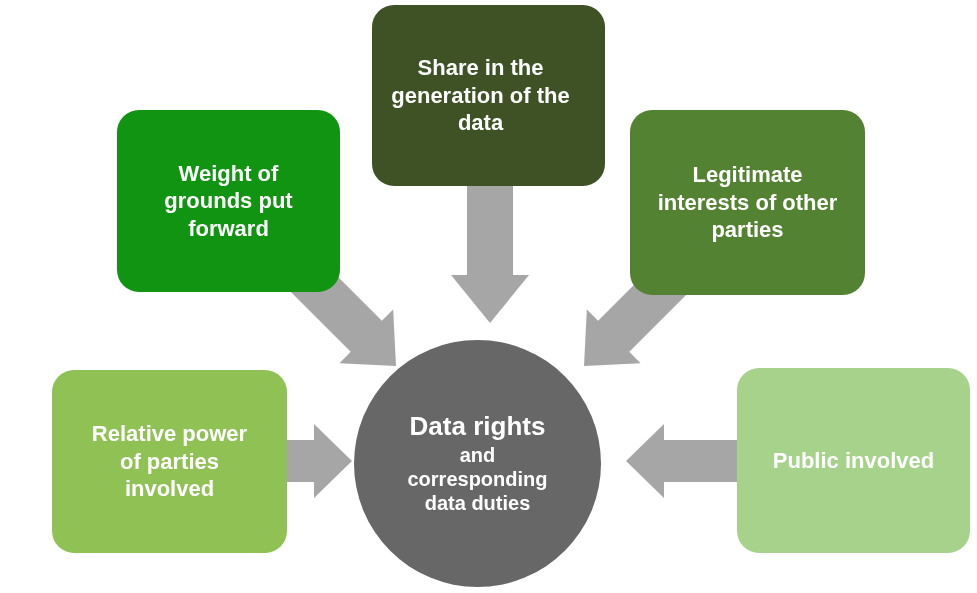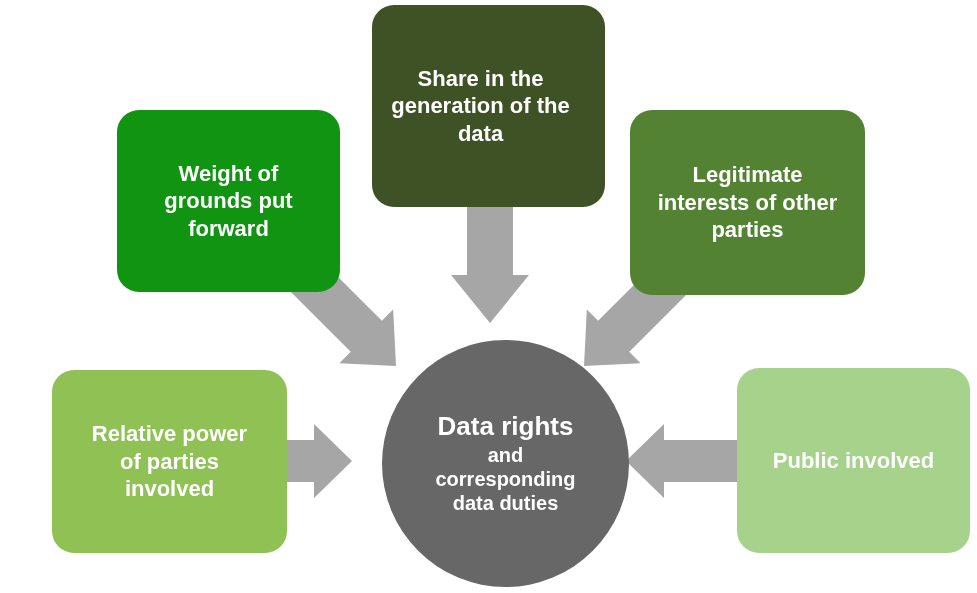--- a/index.html
+++ b/index.html
@@ -30,28 +30,28 @@
     display: flex;
     align-items: center;
     justify-content: center;
     text-align: center;
     font-weight: 600;
     font-size: 22px;
     line-height: 1.25;
     box-sizing: border-box;
     padding: 10px 27px;
   }
-  .box-share      { left: 372px; top: 5px;   width: 233px; height: 202px; background: var(--box-share, #3e5226); padding-left: 11px; }
+  .box-share      { left: 372px; top: 5px;   width: 233px; height: 181px; background: var(--box-share, #3e5226); padding-left: 11px; }
   .box-weight     { left: 117px; top: 110px; width: 223px; height: 182px; background: var(--box-weight, #119411); }
   .box-legitimate { left: 630px; top: 110px; width: 235px; height: 185px; background: var(--box-legitimate, #538232); }
   .box-relative   { left: 8px;   top: 370px; width: 235px; height: 183px; background: var(--box-relative, #8fc155); margin-left: 44px; }
   .box-public     { left: 737px; top: 368px; width: 233px; height: 185px; background: var(--box-public, #a7d28c); }
   .center-circle {
     position: absolute;
-    left: 382px; top: 340px;
+    left: 354px; top: 340px;
     width: 247px; height: 247px;
     border-radius: 50%;
     background: var(--circle, #676767);
     color: var(--text, #ffffff);
     display: flex;
     flex-direction: column;
     align-items: center;
     justify-content: center;
     text-align: center;
   }

